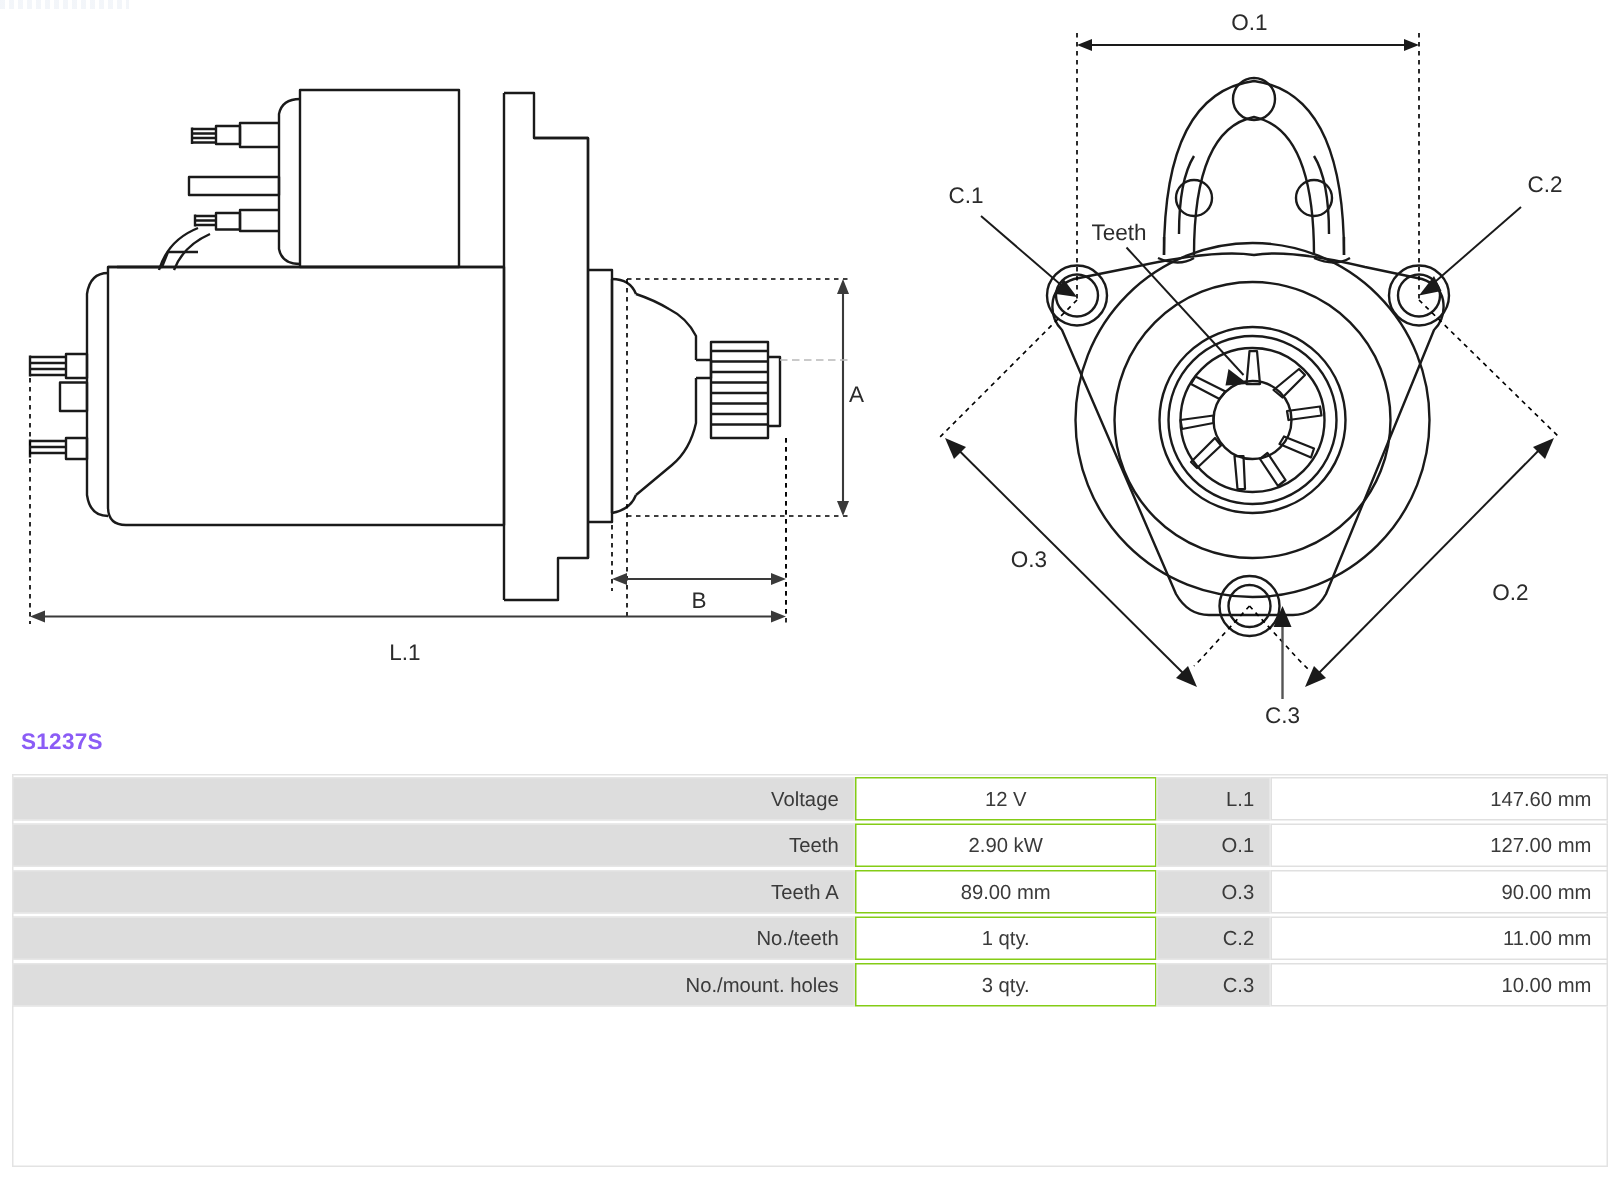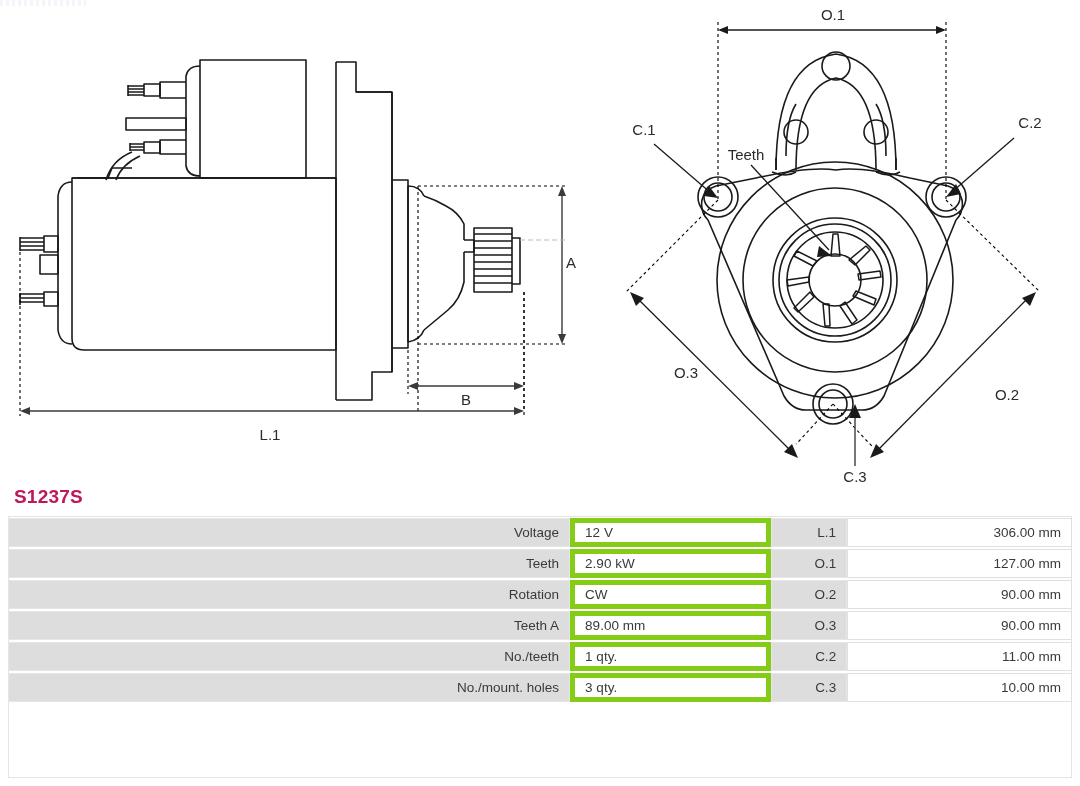--- a/index.html
+++ b/index.html
@@ -20,23 +20,23 @@
   .dwg-label{
     font-family:"Liberation Sans", sans-serif;
     font-size:15px;
     fill:#2b2b2b;
   }
 
   
   .title{
     position:absolute;
     left:14px;top:486px;
-    font-size:19px;
+    font-size:15px;
     font-weight:bold;
-    color:#be185d;
+    color:#8b5cf6;
     letter-spacing:0.2px;
   }
 
   
   .spec-table{
     position:absolute;
     left:8px;top:516px;
     width:1064px;
     border-collapse:separate;
     border-spacing:0 2px;
@@ -51,23 +51,23 @@
   .c-label{
     background:#dddddd;
     color:#3a3a3a;
     text-align:right;
     width:560px;
     border:1px solid #e6e6e6;
   }
   .c-value{
     background:#ffffff;
     color:#3a3a3a;
-    text-align:left;
+    text-align:center;
     width:200px;
-    border:5px solid #84cc16;
+    border:1px solid #84cc16;
   }
   .c-code{
     background:#dddddd;
     color:#3a3a3a;
     text-align:right;
     width:76px;
     border:1px solid #e6e6e6;
   }
   .c-dim{
     background:#ffffff;
@@ -290,35 +290,29 @@
 
   <div class="title">S1237S</div>
 
   <div class="table-frame"></div>
   <table class="spec-table">
     <tbody>
       <tr>
         <td class="c-label">Voltage</td>
         <td class="c-value">12 V</td>
         <td class="c-code">L.1</td>
-        <td class="c-dim">306.00 mm</td>
+        <td class="c-dim">147.60 mm</td>
       </tr>
       <tr>
         <td class="c-label">Teeth</td>
         <td class="c-value">2.90 kW</td>
         <td class="c-code">O.1</td>
         <td class="c-dim">127.00 mm</td>
       </tr>
       <tr>
-        <td class="c-label">Rotation</td>
-        <td class="c-value">CW</td>
-        <td class="c-code">O.2</td>
-        <td class="c-dim">90.00 mm</td>
-      </tr>
-      <tr>
         <td class="c-label">Teeth A</td>
         <td class="c-value">89.00 mm</td>
         <td class="c-code">O.3</td>
         <td class="c-dim">90.00 mm</td>
       </tr>
       <tr>
         <td class="c-label">No./teeth</td>
         <td class="c-value">1 qty.</td>
         <td class="c-code">C.2</td>
         <td class="c-dim">11.00 mm</td>

